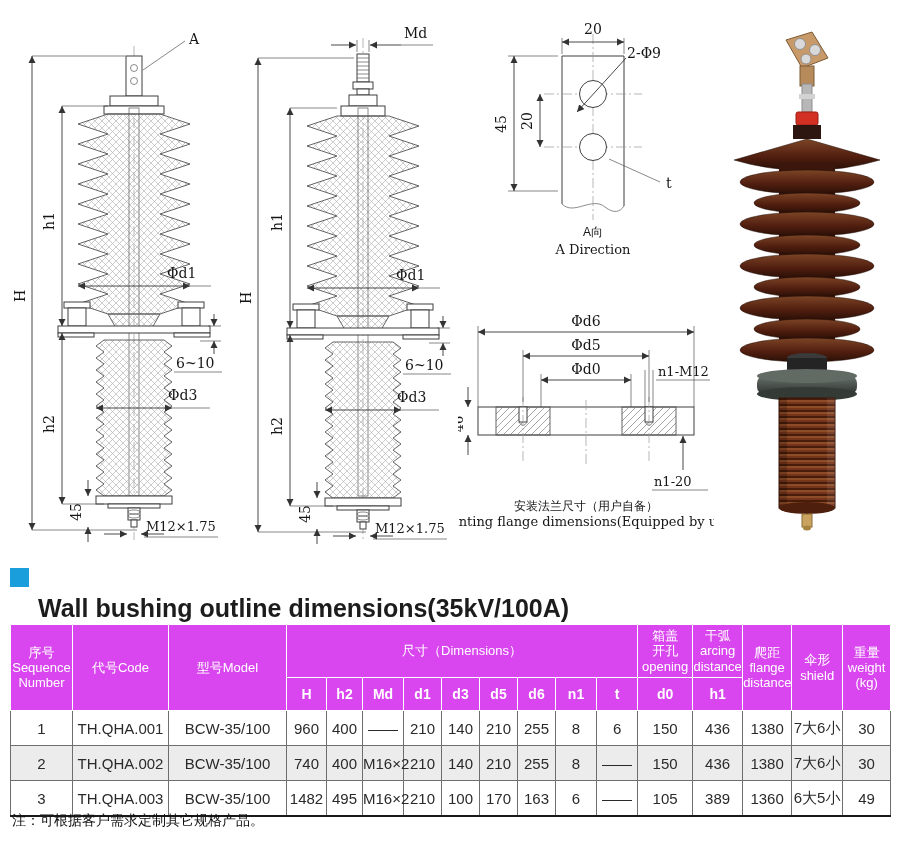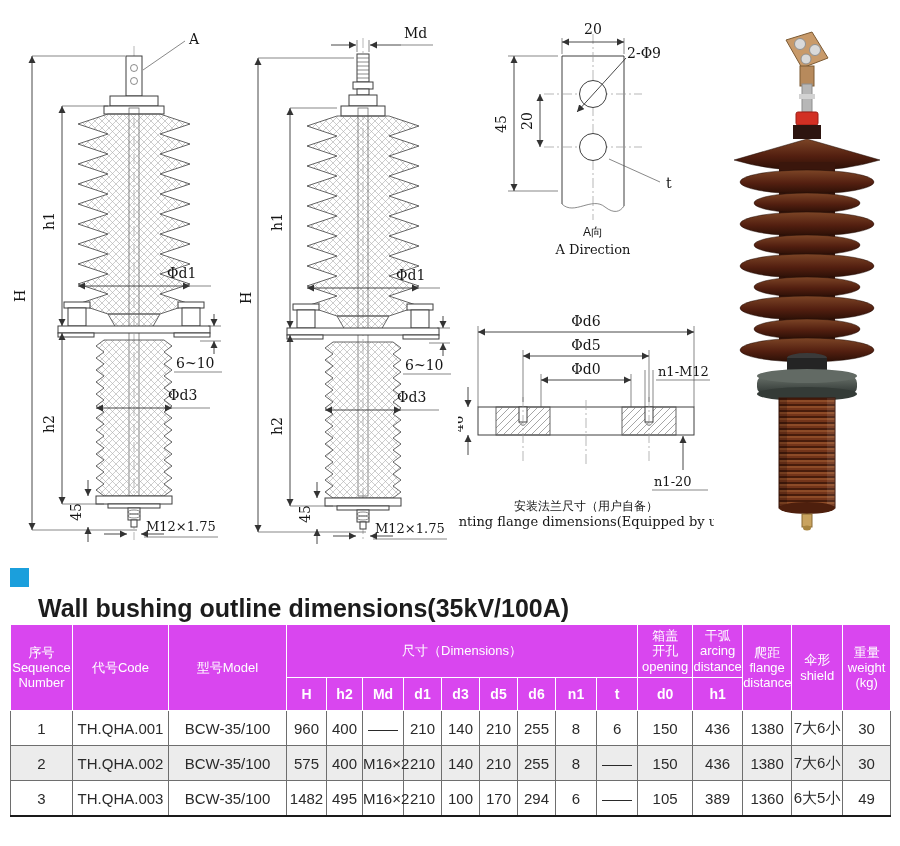--- a/index.html
+++ b/index.html
@@ -364,21 +364,21 @@
         <td>150</td>
         <td>436</td>
         <td>1380</td>
         <td>7大6小</td>
         <td>30</td>
       </tr>
       <tr class="alt">
         <td>2</td>
         <td>TH.QHA.002</td>
         <td>BCW-35/100</td>
-        <td>575</td>
+        <td>740</td>
         <td>400</td>
         <td>M16×2</td>
         <td>210</td>
         <td>140</td>
         <td>210</td>
         <td>255</td>
         <td>8</td>
         <td>——</td>
         <td>150</td>
         <td>436</td>
@@ -389,26 +389,27 @@
       <tr>
         <td>3</td>
         <td>TH.QHA.003</td>
         <td>BCW-35/100</td>
         <td>1482</td>
         <td>495</td>
         <td>M16×2</td>
         <td>210</td>
         <td>100</td>
         <td>170</td>
-        <td>294</td>
+        <td>163</td>
         <td>6</td>
         <td>——</td>
         <td>105</td>
         <td>389</td>
         <td>1360</td>
         <td>6大5小</td>
         <td>49</td>
       </tr>
     </tbody>
   </table>
 
+  <div class="note">注：可根据客户需求定制其它规格产品。</div>
 
 </div>
 
 </body></html>

